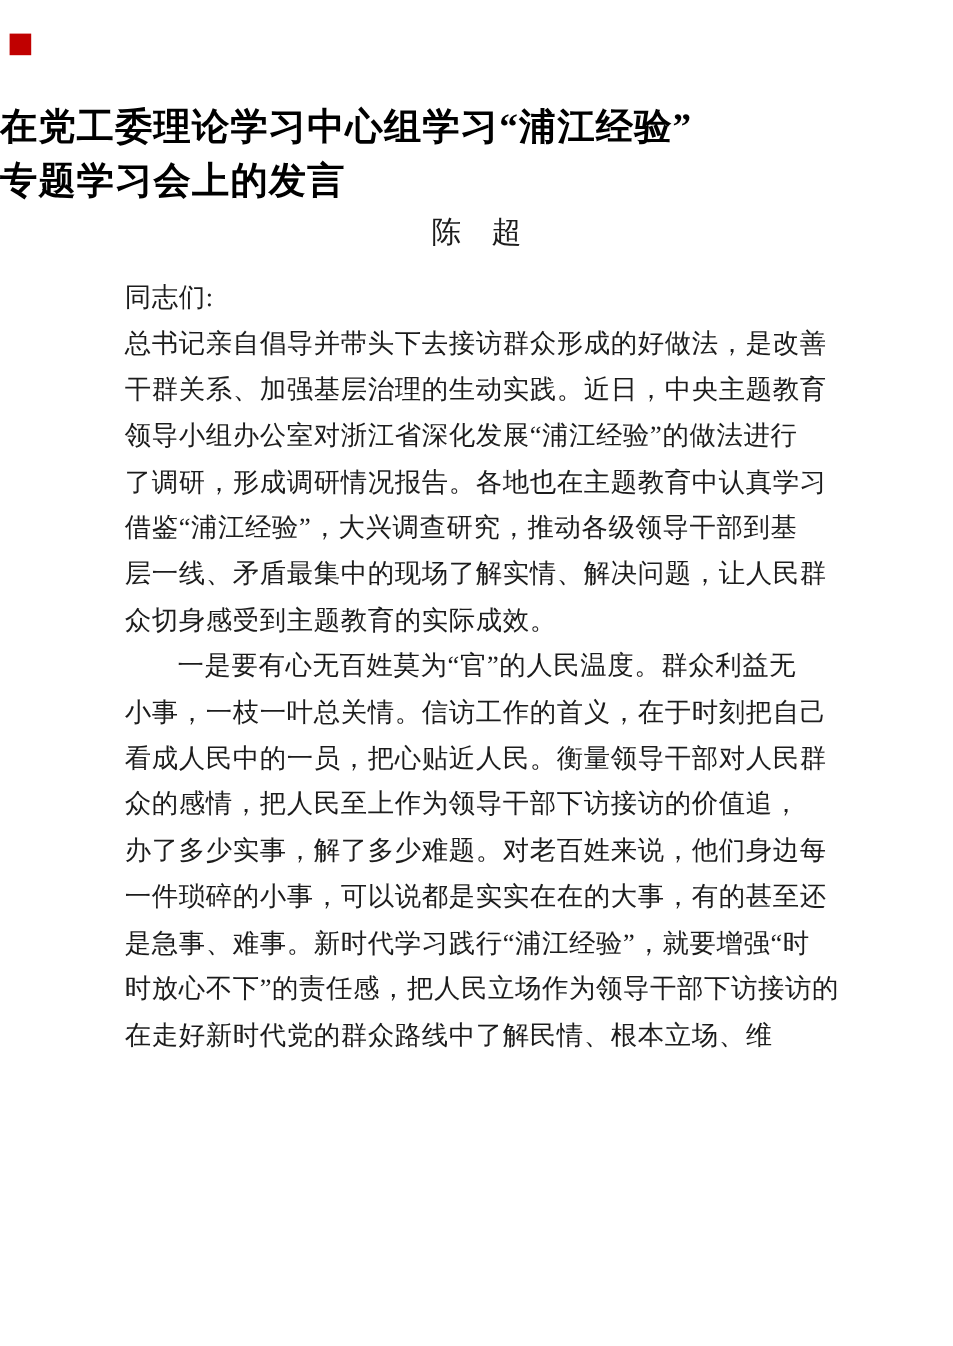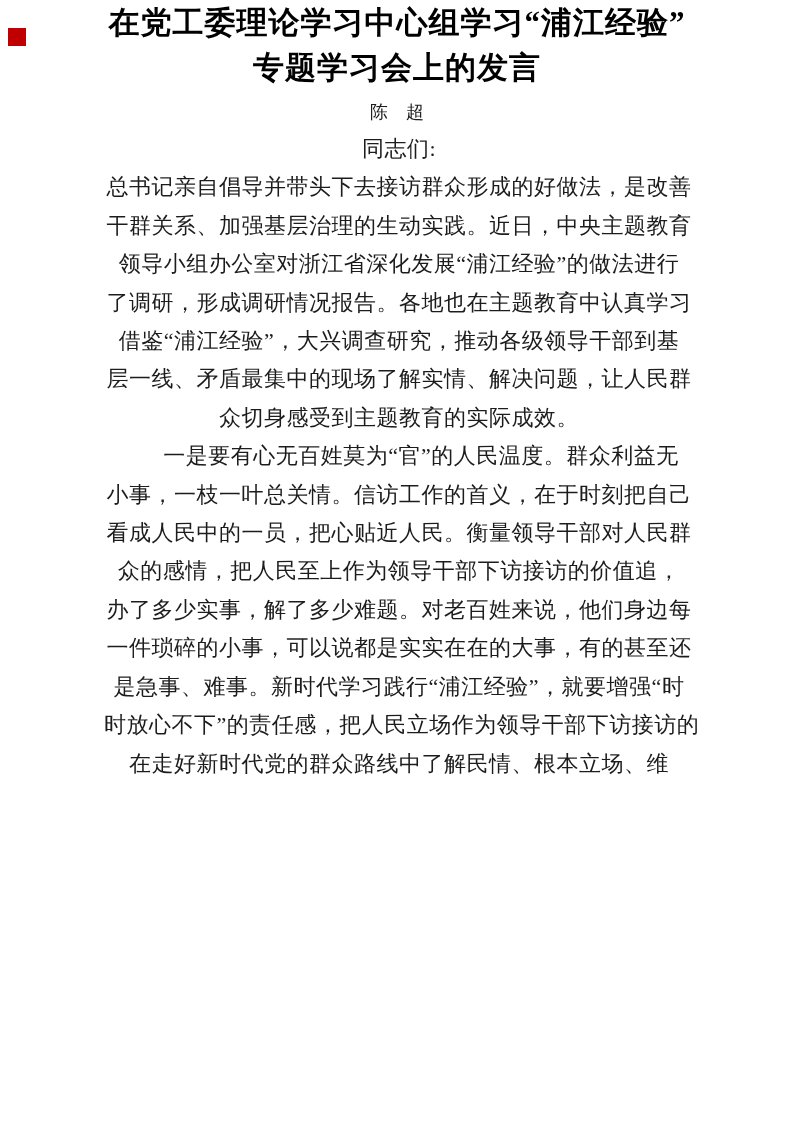--- a/index.html
+++ b/index.html
@@ -17,44 +17,43 @@
   }
   .red-marker {
     position: absolute;
     left: 8px;
     top: 28px;
     width: 18px;
     height: 18px;
   }
   .doc-title {
     margin: 0;
-    text-align: center;
+    padding-top: 83px;
     font-size: 31px;
     line-height: 45px;
     font-weight: bold;
     color: #000000;
     letter-spacing: 1px;
   }
   .doc-title .tline {
     display: block;
   }
   .author {
     margin-top: 8px;
     text-align: center;
-    font-size: 18px;
+    font-size: 25px;
     line-height: 28px;
     color: #1c1c1c;
   }
   .body-text {
-    margin: 4px 100px 0 104px;
+    margin: 20px 100px 0 104px;
     font-size: 22px;
     line-height: 38.4px;
     color: #1c1c1c;
     letter-spacing: 0.5px;
-    text-align: center;
   }
   .body-line {
     white-space: nowrap;
   }
   .body-line.indent {
     padding-left: 44px;
   }
 </style>
 </head>
 <body>

